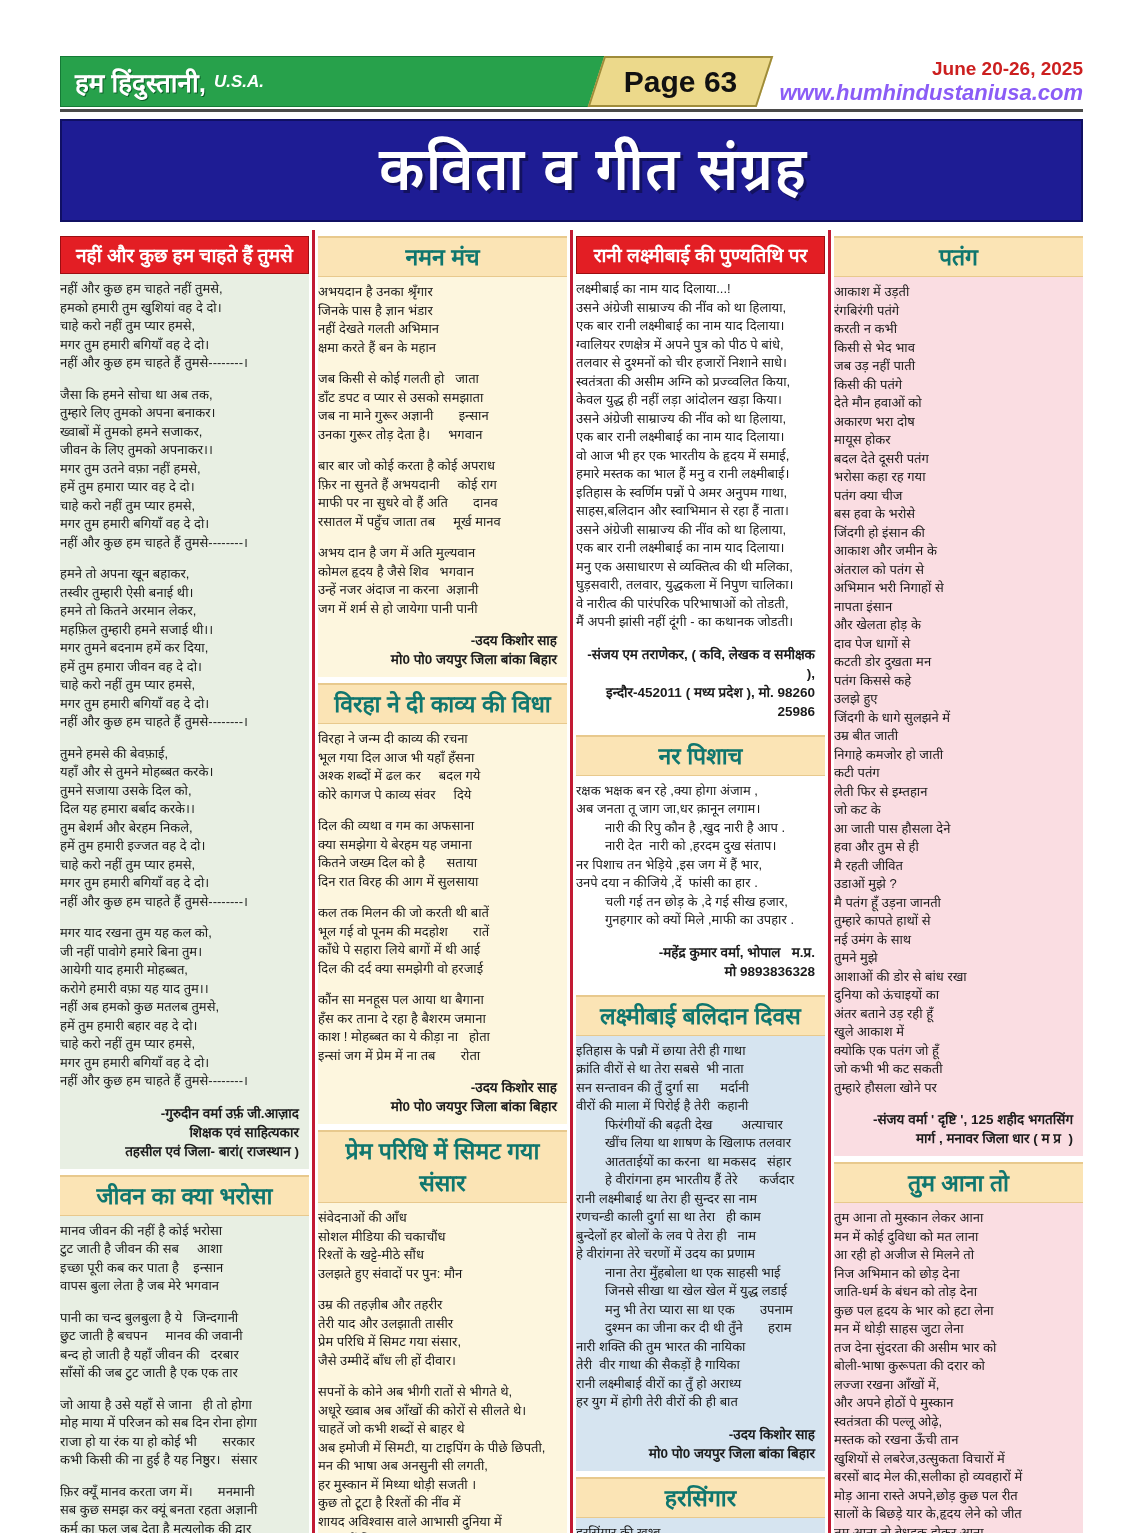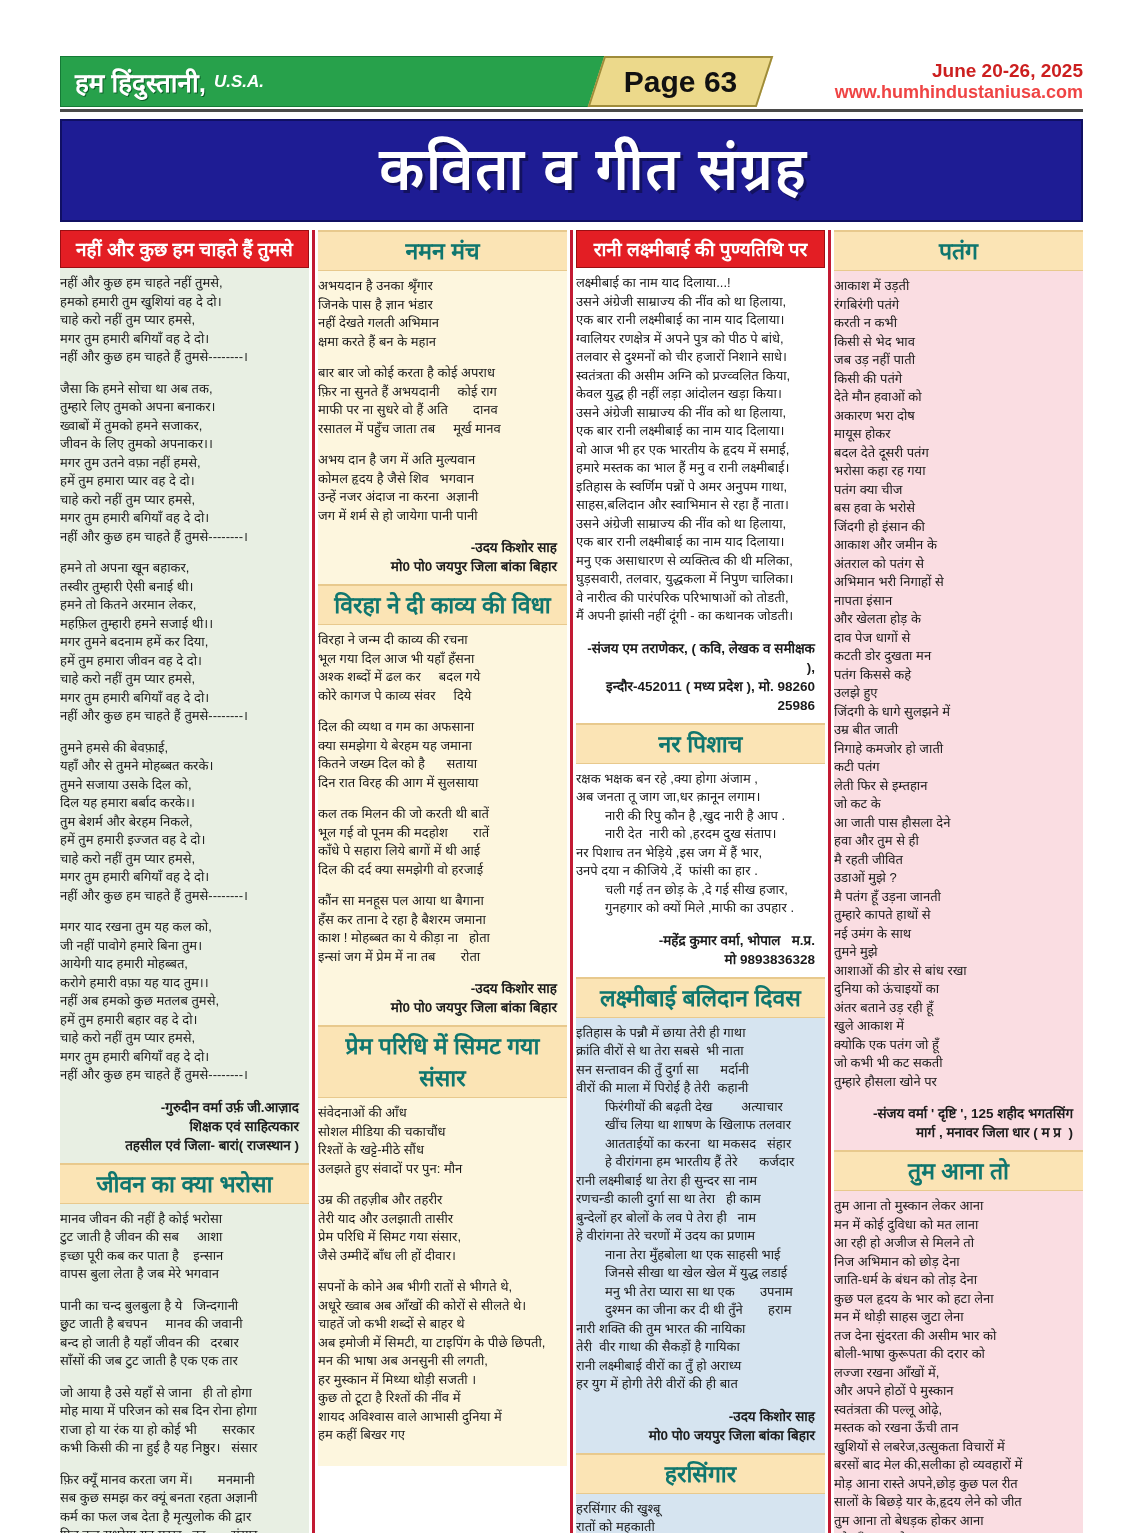--- a/index.html
+++ b/index.html
@@ -9,31 +9,31 @@
 
   
   .hdr { display:flex; align-items:stretch; border-bottom:3px solid #4a4a4a; padding-bottom:2px; height:56px; }
   .hdr-green { flex:0 0 54%; background:#27a14b; color:#fff; display:flex; align-items:center; padding:0 14px; border:1px solid #157a36; }
   .hdr-green .mast { font-size:26px; font-weight:bold; text-shadow:1px 1px 0 #0a5c26; }
   .hdr-green .usa { font-size:17px; font-weight:bold; font-style:italic; margin-left:8px; }
   .hdr-page { background:#ecd98b; border:2px solid #9f8c3a; transform:skewX(-18deg); margin-left:-16px; padding:0 26px; display:flex; align-items:center; }
   .hdr-page span { transform:skewX(18deg); font-size:30px; font-weight:bold; color:#111; }
   .hdr-right { flex:1; text-align:right; display:flex; flex-direction:column; justify-content:center; line-height:1.15; }
   .hdr-date { color:#cc1f1f; font-weight:bold; font-size:19px; }
-  .hdr-web  { color:#ef4444; font-weight:bold; font-size:18px; }
+  .hdr-web  { color:#8b5cf6; font-weight:bold; font-size:22px;font-style:italic; }
 
   
   .banner { margin-top:7px; background:#1e1c94; border:2px solid #101063; text-align:center; padding:6px 0 14px 0; }
   .banner span { color:#ffffff; font-size:58px; font-weight:bold; letter-spacing:2px; text-shadow:3px 3px 0 rgba(0,0,0,0.35);margin-left:44px; }
 
   
   .cols { display:flex; align-items:stretch; margin-top:8px; }
   .col { flex:1 1 0; min-width:0; display:flex; flex-direction:column; align-items:stretch; }
   .divider { flex:0 0 3px; background:#c21a33; margin:0 3px; }
-  .section { padding:0 0 8px 0; }
+  .section { padding:0 0 8px 0;margin-top:6px; }
   .sec-head { text-align:center; font-weight:bold; margin-bottom:6px; }
   .sec-head.red { background:#e31e24; color:#fff; font-size:19px; padding:5px 2px; border:1px solid #9b0e12; }
   .sec-head.cream { background:#fbe4b5; color:#0f766e; font-size:23px; padding:2px 2px 4px 2px; border-top:2px solid #e8c98d; border-bottom:1px solid #e8c98d; }
   .stanza { margin:0 0 13px 0; padding:0 0; }
   .pline { font-size:13px; line-height:18.5px; white-space:pre-wrap; }
   .credit { font-size:13.5px; line-height:19px; font-weight:bold; text-align:right; padding:0 10px; white-space:pre-wrap; }
 </style>
 </head>
 <body>
 
@@ -146,20 +146,26 @@
       </div>
       <div class="divider"></div>
       <div class="col">
         <div class="section" style="background: rgb(253, 246, 222);">
           <div class="sec-head cream">नमन मंच</div>
           <div class="stanza">
             <div class="pline">अभयदान है उनका श्रृँगार</div>
             <div class="pline">जिनके पास है ज्ञान भंडार</div>
             <div class="pline">नहीं देखते गलती अभिमान</div>
             <div class="pline">क्षमा करते हैं बन के महान</div>
+          </div>
+          <div class="stanza">
+            <div class="pline">जब किसी से कोई गलती हो   जाता</div>
+            <div class="pline">डाँट डपट व प्यार से उसको समझाता</div>
+            <div class="pline">जब ना माने गुरूर अज्ञानी       इन्सान</div>
+            <div class="pline">उनका गुरूर तोड़ देता है।     भगवान</div>
           </div>
           <div class="stanza">
             <div class="pline">बार बार जो कोई करता है कोई अपराध</div>
             <div class="pline">फ़िर ना सुनते हैं अभयदानी     कोई राग</div>
             <div class="pline">माफी पर ना सुधरे वो हैं अति       दानव</div>
             <div class="pline">रसातल में पहुँच जाता तब     मूर्ख मानव</div>
           </div>
           <div class="stanza">
             <div class="pline">अभय दान है जग में अति मुल्यवान</div>
             <div class="pline">कोमल हृदय है जैसे शिव   भगवान</div>

